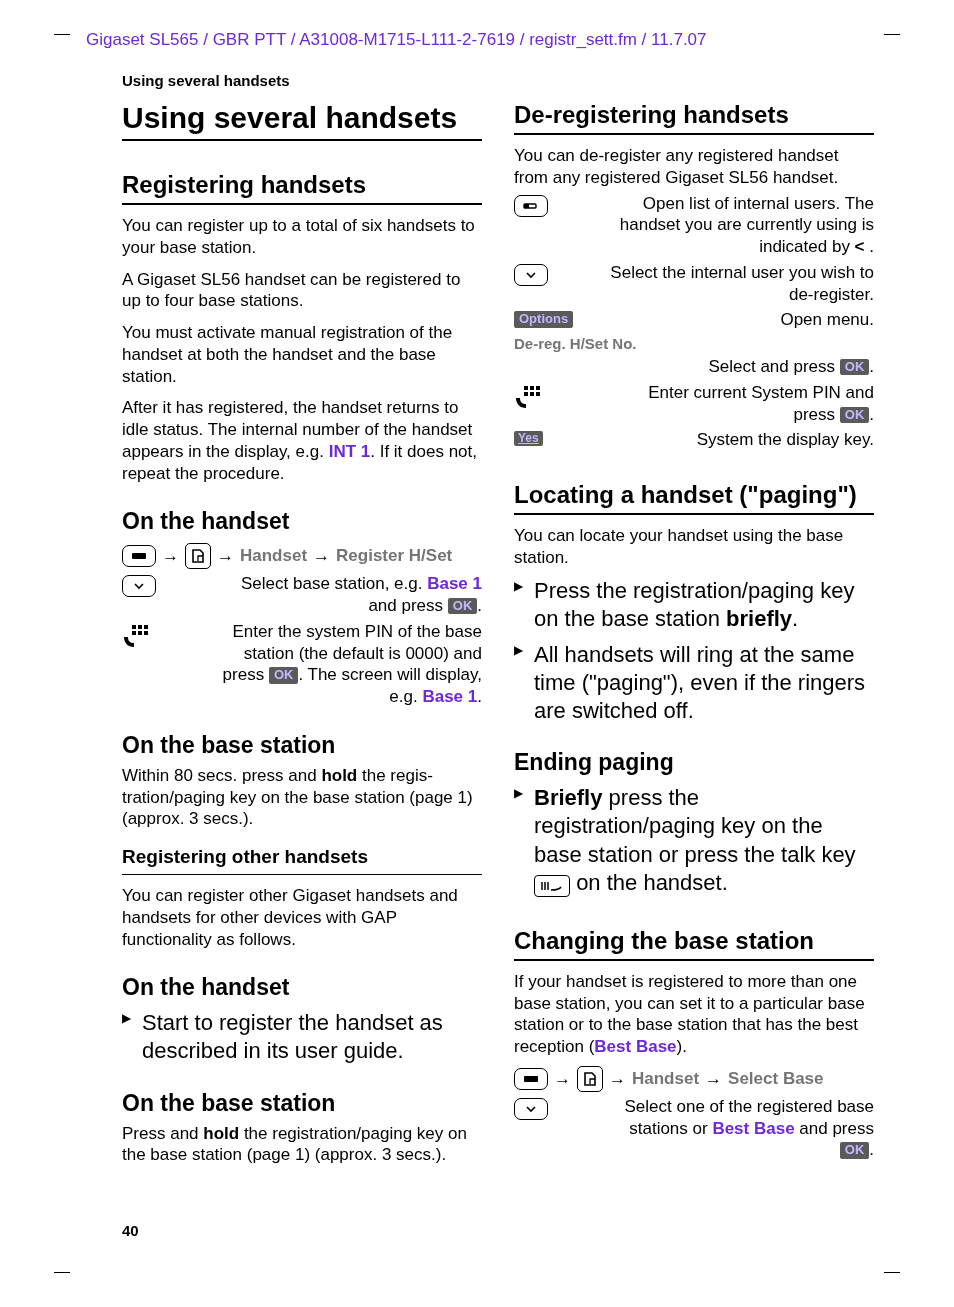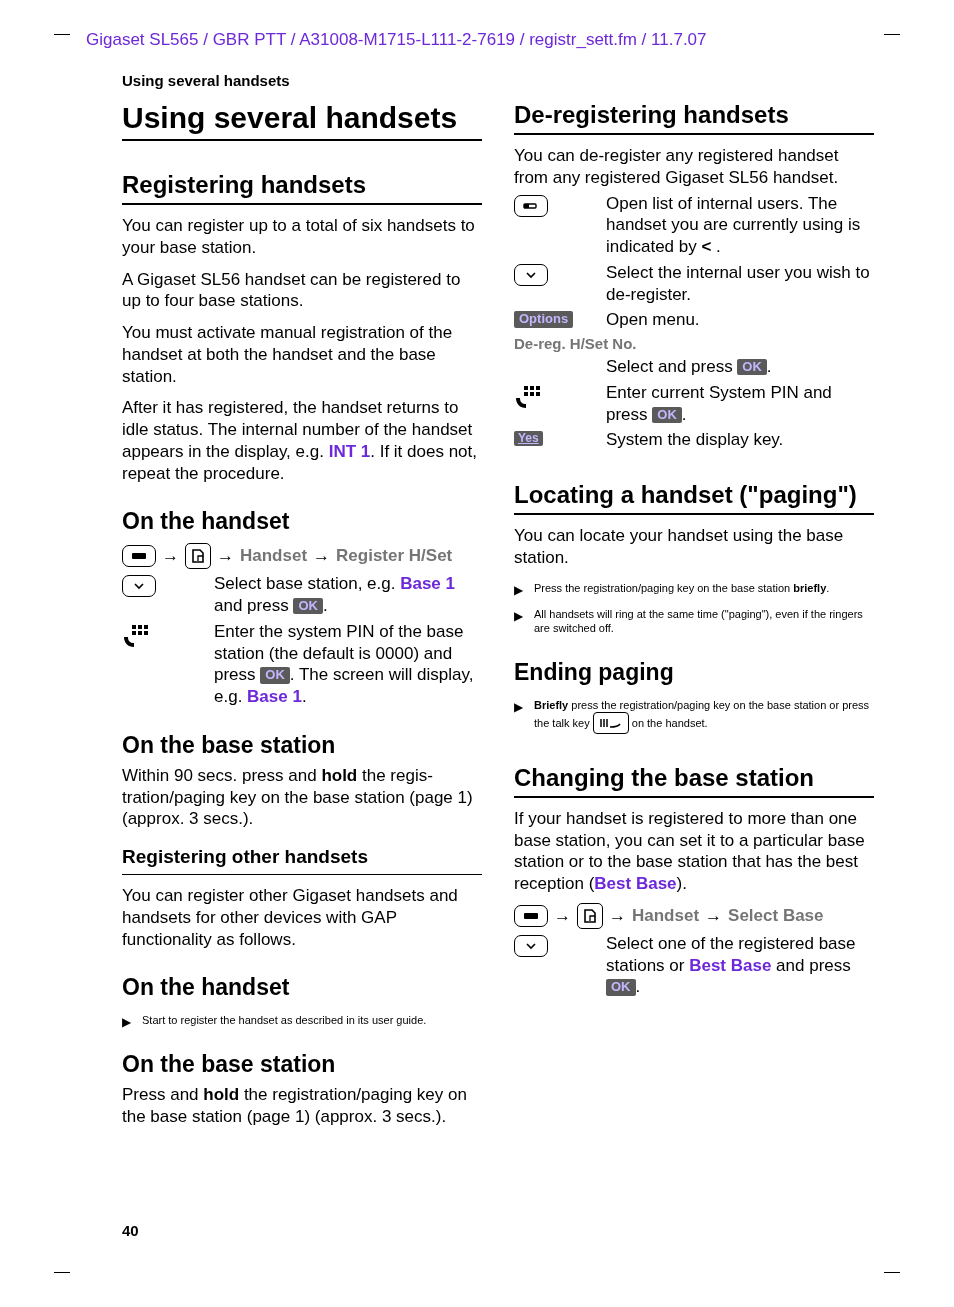--- a/index.html
+++ b/index.html
@@ -93,20 +93,21 @@
   }
   .menu-path .sep {
     color: #000;
     font-weight: normal;
   }
   .step-row {
     display: flex;
     align-items: flex-start;
     gap: 14px;
     margin-top: 4px;
+    text-align: right;
   }
   .step-icon {
     flex: 0 0 78px;
     display: flex;
     align-items: flex-start;
     justify-content: flex-start;
     padding-top: 2px;
   }
   .step-text {
     flex: 1;
@@ -127,24 +128,23 @@
   }
   .key-chip.sm { font-size: 12px; padding: 1px 4px; text-decoration: underline; }
   ul.arrow-list {
     list-style: none;
     padding: 0;
     margin: 8px 0 0 0;
   }
   ul.arrow-list li {
     position: relative;
     padding-left: 20px;
-    font-size: 11px;
+    font-size: 22px;
     line-height: 1.28;
     margin-bottom: 8px;
-    margin-top: 12px;
   }
   ul.arrow-list li::before {
     content: "▶";
     position: absolute;
     left: 0;
     top: 2px;
     font-size: 12px;
   }
   .page-num {
     position: absolute;
@@ -252,21 +252,21 @@
             <path d="M2 14 C 2 20, 6 24, 12 24 L12 20 C 8 20, 6 18, 6 14 Z"></path>
           </svg>
         </div>
         <div class="step-text">
           <span>Enter the system PIN of the base station (the default is 0000) and press </span><span class="key-chip">OK</span><span>. The screen will display, e.g. </span><span class="gray-bold">Base 1</span>.
         </div>
       </div>
 
       <h4 class="para-title">On the base station</h4>
       <p class="body" style="margin-top:4px;">
-        <span>Within 90 secs. press and </span><b>hold</b><span> the regis­tration/paging key on the base station (page 1) (approx. 3 secs.).</span>
+        <span>Within 80 secs. press and </span><b>hold</b><span> the regis­tration/paging key on the base station (page 1) (approx. 3 secs.).</span>
       </p>
 
       <h3 class="minor-title">Registering other handsets</h3>
       <p class="body">You can register other Gigaset handsets and handsets for other devices with GAP functionality as follows.</p>
 
       <h4 class="para-title">On the handset</h4>
       <ul class="arrow-list">
         <li>Start to register the handset as described in its user guide.</li>
       </ul>
 

